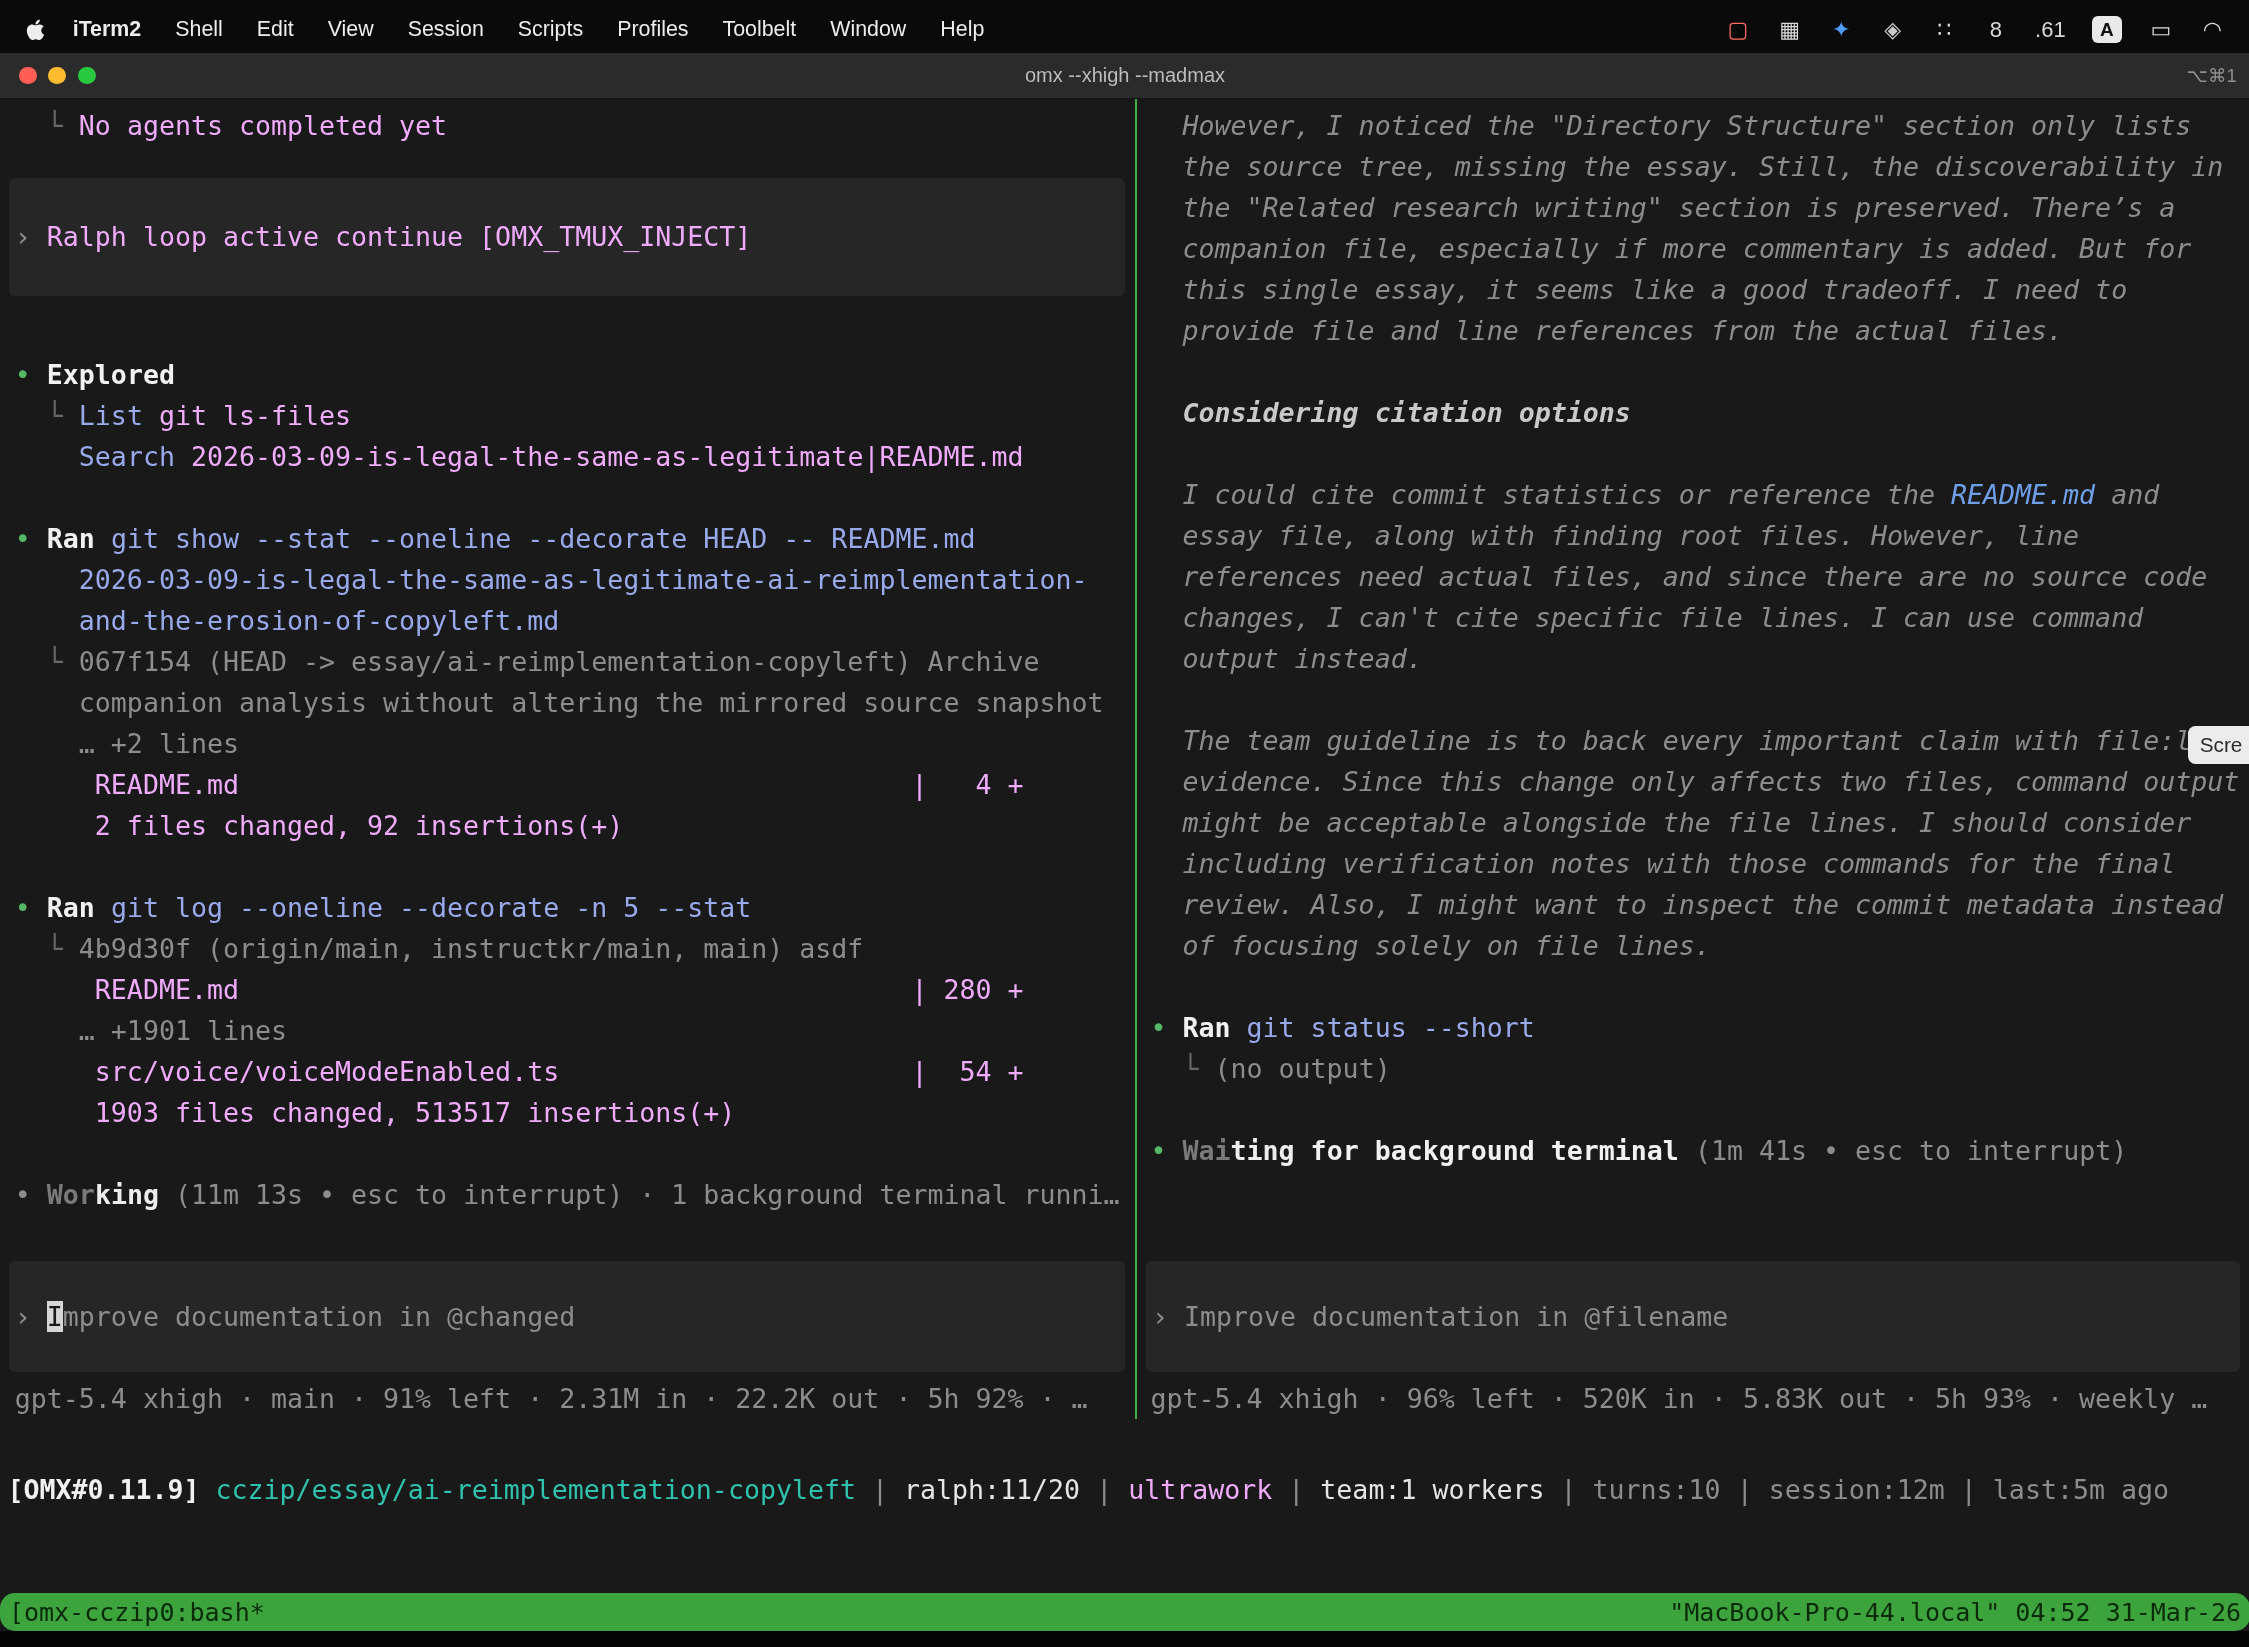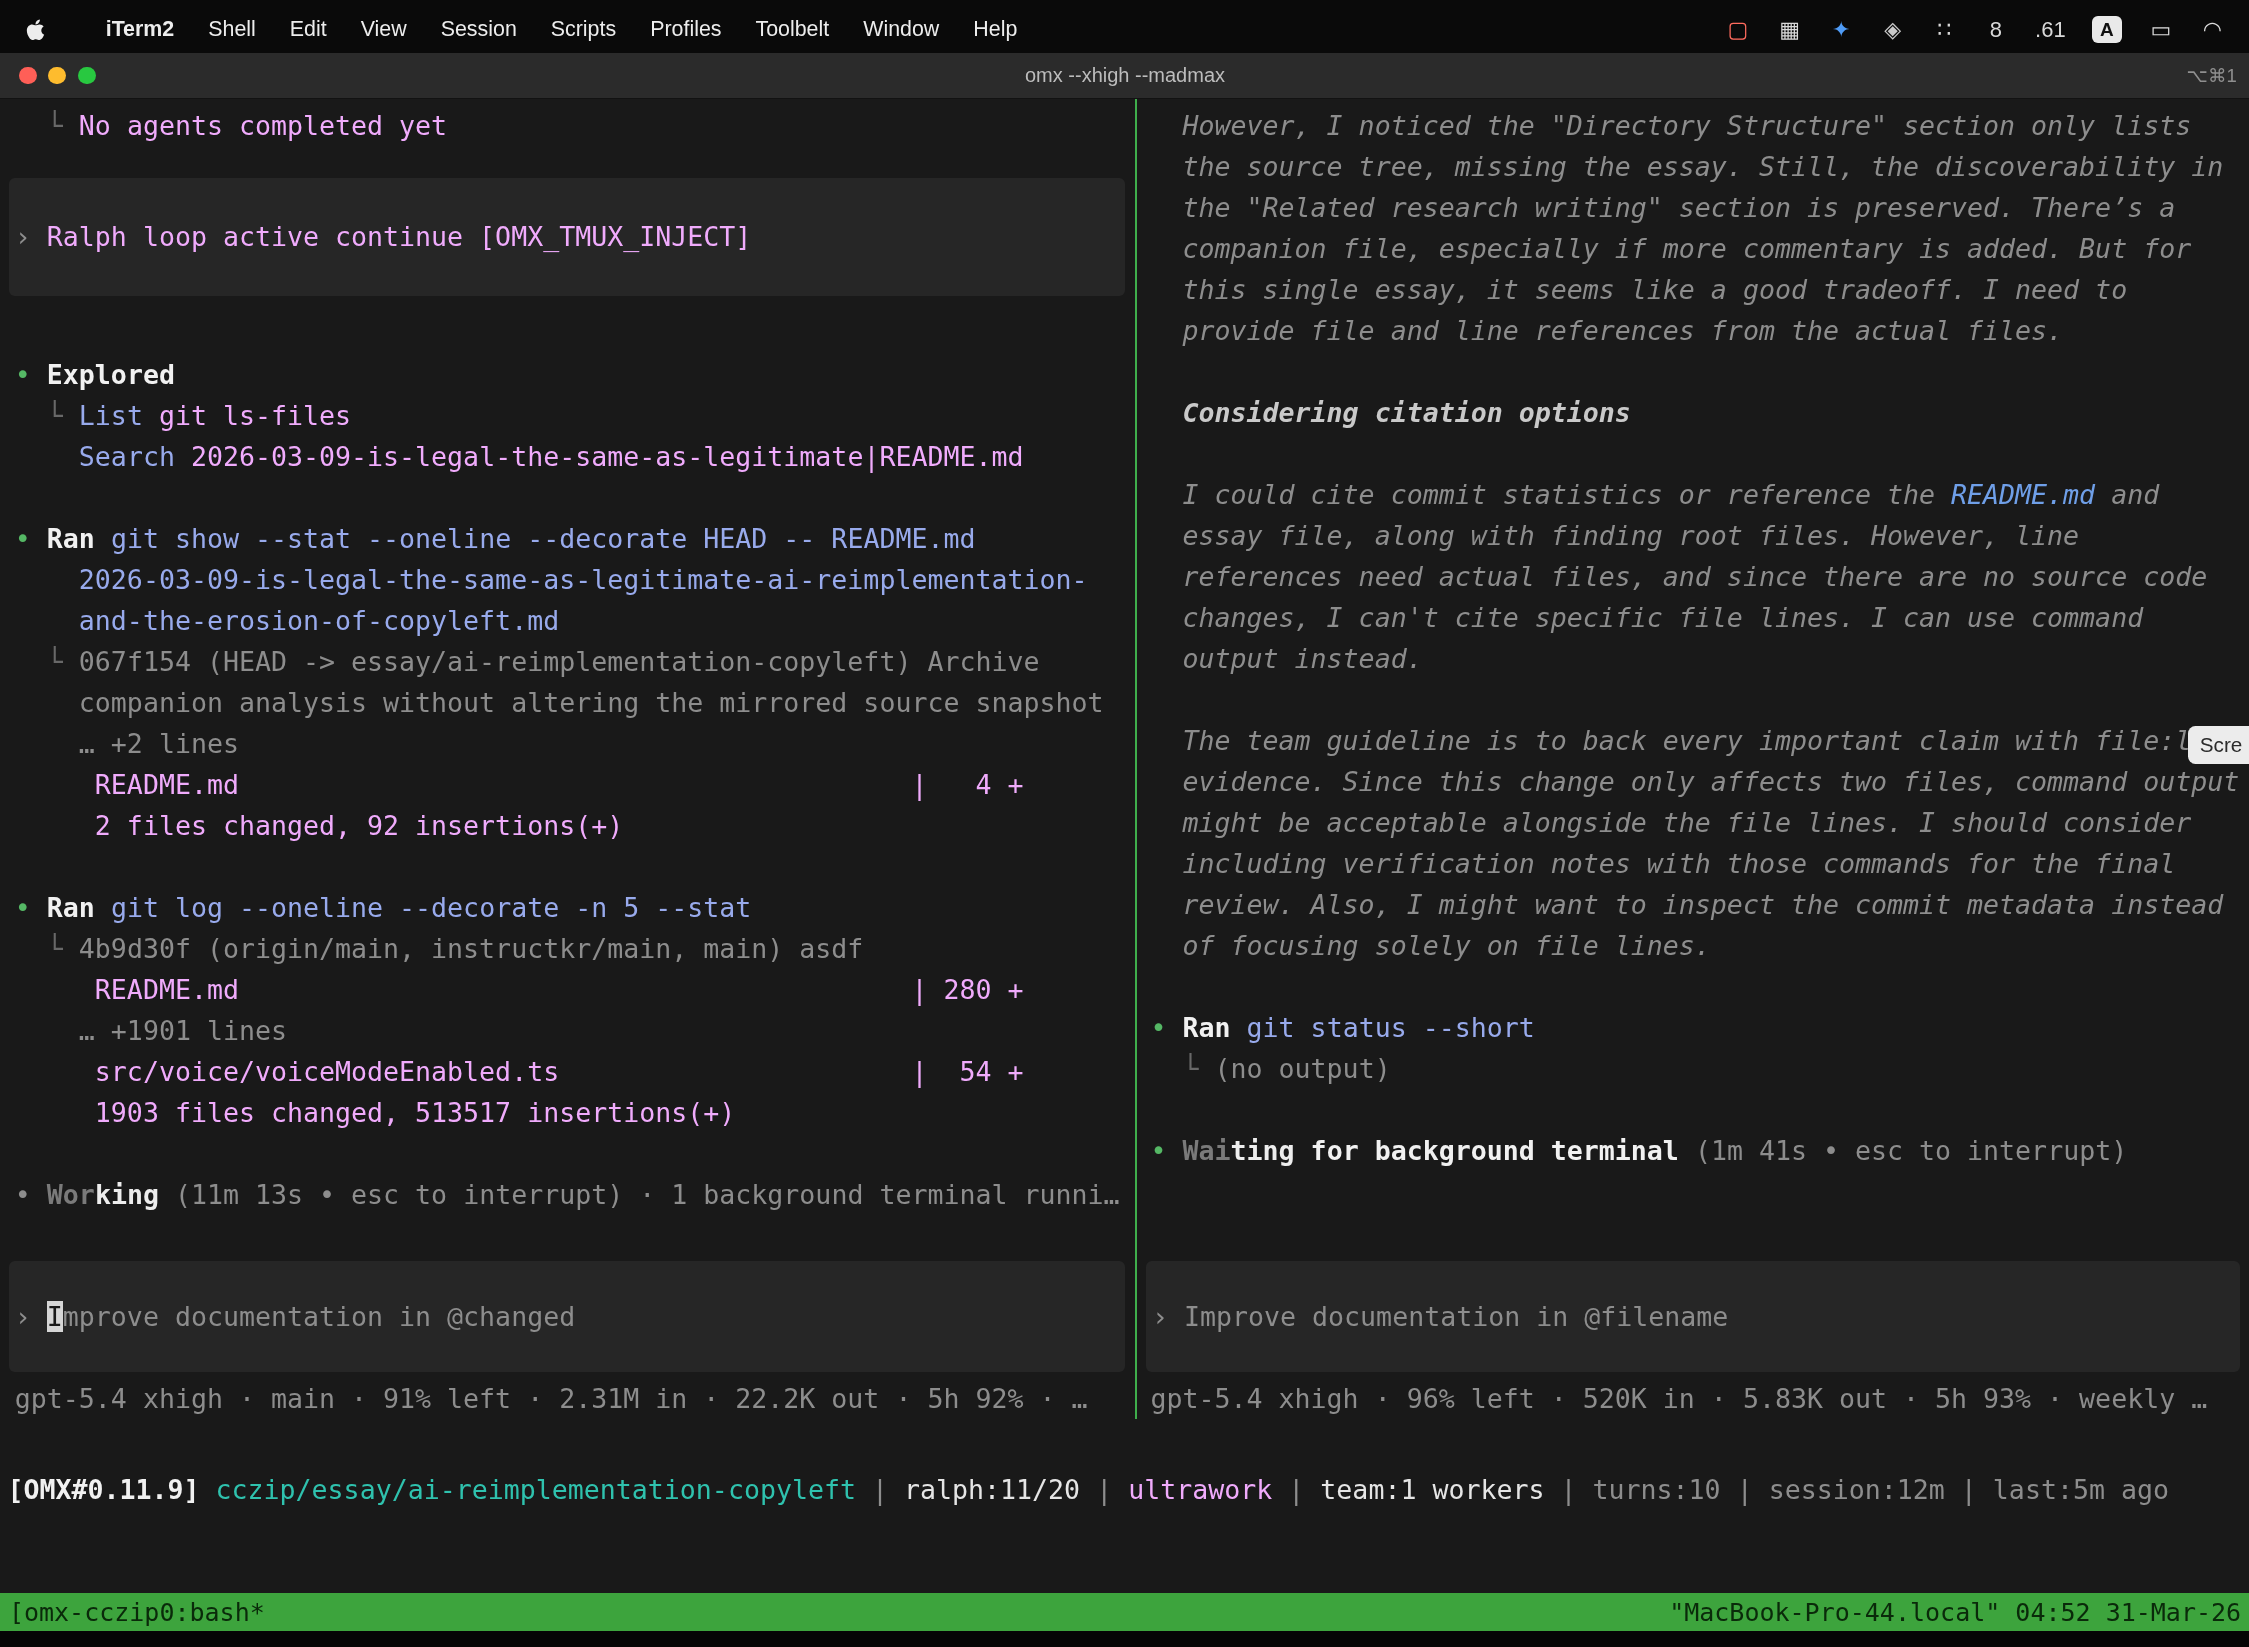--- a/index.html
+++ b/index.html
@@ -1,20 +1,20 @@
 <!DOCTYPE html>
 <html style="font-size:11.8px"><head>
 <meta charset="utf-8">
 <style>
   *{margin:0;padding:0;box-sizing:border-box;}
   html,body{width:2250px;height:1648px;overflow:hidden;background:#000;}
   body{position:relative;font-family:"DejaVu Sans Mono",monospace;}
 
   
-  .menubar{position:absolute;top:0;left:0;right:0;height:59px;background:#0a0a0a;display:flex;align-items:center;padding:0 17.7px;font-family:"Liberation Sans",sans-serif;font-size:21.4px;color:#ededed;gap:33px;}
+  .menubar{position:absolute;top:0;left:0;right:0;height:59px;background:#0a0a0a;display:flex;align-items:center;padding:0 17.7px;font-family:"Liberation Sans",sans-serif;font-size:21.4px;color:#ededed;}
   .apple{width:35px;display:flex;justify-content:center;align-items:center;margin-right:3px;cursor:default;}
   .menu-items{display:flex;align-items:center;}
   .menu-item{padding:0 17px;}
   .menu-item.bold{font-weight:bold;}
   .menubar-spacer{flex:1;}
   .status-icons{display:flex;align-items:center;gap:26.6px;padding-right:7.4px;}
   .status-icon{font-size:22px;display:inline-flex;align-items:center;justify-content:center;min-width:25px;height:29.5px;}
   .status-icon.boxed{border-radius:5.9px;width:29.5px;height:26.6px;font-weight:bold;font-size:19px;min-width:29.5px;}
 
   
@@ -52,21 +52,21 @@
   .seg.bl{color:#98aaec;}
   .seg.lnk{color:#6f9fe8;}
   .seg.cy{color:#2fc2ae;}
   .seg.grn{color:#e5e5e5;margin-top:24px;}
   .seg.bi{color:#c9c9c9;font-weight:bold;}
   .seg.shim1{color:#7a7a7a;font-weight:bold;}
   .seg.shim2{color:#ededed;font-weight:bold;}
   .seg.cursor{background:#d6d6d6;color:#191919;}
 
   .omx-status{position:absolute;top:1370px;left:0;width:100%;height:41px;white-space:pre;padding-left:7.4px;}
-  .tmux-bar{position:absolute;top:1494px;left:0;width:100%;height:38px;background:#3da43d;color:#0a2a0a;display:flex;justify-content:space-between;align-items:center;padding:0 8.9px;font-size:25px;white-space:pre;}
+  .tmux-bar{position:absolute;top:1494px;left:0;width:100%;height:38px;background:#3da43d;color:#0a2a0a;display:flex;justify-content:space-between;align-items:center;padding:0 8.9px;font-size:25px;white-space:pre;border-radius:15px;}
   .below-bar{position:absolute;top:1532px;left:0;width:100%;bottom:0;background:#050505;}
 
   .screen-tab{position:absolute;top:690px;right:0;height:38px;min-width:62px;background:#ececec;color:#2b2b2b;border-radius:7.4px 0 0 7.4px;font-family:"Liberation Sans",sans-serif;font-size:20.7px;display:flex;align-items:center;padding-left:11.8px;z-index:5;margin-top:36px;}
 </style>
 </head>
 <body>
 
 <div class="menubar">
   <span class="apple">
     <svg width="19" height="23.6" viewBox="0 0 384 512">

